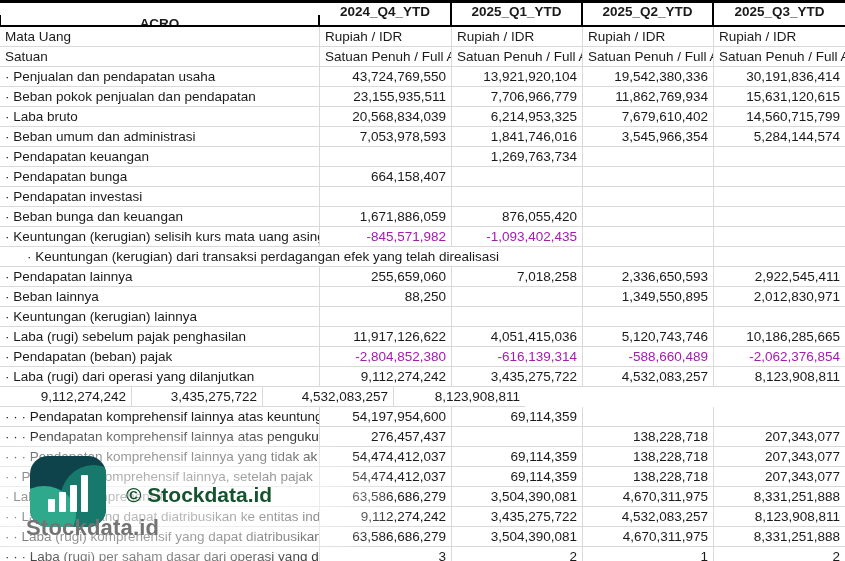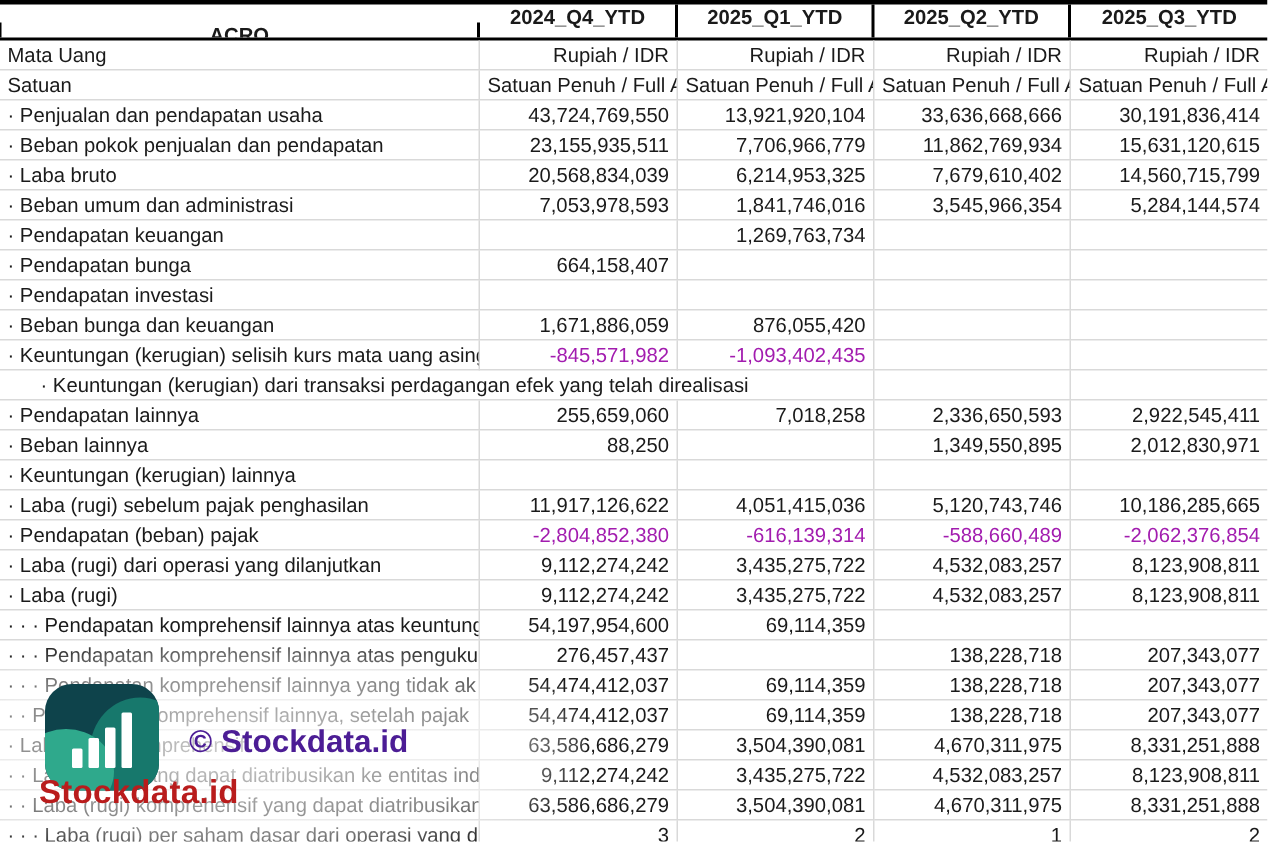--- a/index.html
+++ b/index.html
@@ -13,41 +13,41 @@
   .th:first-child{border-left:1px solid #000;margin-top:12px;}
   .td{box-sizing:border-box;font-size:13.5px;padding:0 5px;white-space:nowrap;overflow:hidden;
       border-right:1px solid #d9d9d9;border-bottom:1px solid #d9d9d9;}
   .c0{width:320px;}
   .c1{width:132px;}
   .c2{width:131px;}
   .c3{width:131px;}
   .c4{width:131px;border-right:none;}
   .span3{width:583px;overflow:visible;padding-left:27px;}
   .label{text-align:left;}
-  .left{text-align:right;}
+  .left{text-align:left;}
   .num{text-align:right;}
   .neg{color:#a21caf;}
   
   .wm-glow{position:absolute;left:-30px;top:425px;width:420px;height:150px;z-index:5;
            background:radial-gradient(ellipse at 45% 50%, rgba(255,255,255,.78) 0%, rgba(255,255,255,.45) 55%, rgba(255,255,255,0) 78%);
            pointer-events:none;}
   .logo{position:absolute;left:30px;top:456px;width:76px;height:71px;border-radius:18px;
         overflow:hidden;background:#0e434b;z-index:6;}
   .logo .leaf-teal{position:absolute;width:88%;height:100%;right:-28%;top:12%;
         border-radius:50%;background:#17786c;}
   .logo .leaf-light{position:absolute;width:84%;height:80%;left:-24%;bottom:-22%;
         border-radius:50%;background:#2fa98c;}
   .logo .bars{position:absolute;left:50%;bottom:15px;transform:translateX(-50%);
         display:flex;align-items:flex-end;gap:4px;}
   .logo .bars i{display:block;width:7px;background:#fff;border-radius:1px;}
   .logo .b1{height:13px;}.logo .b2{height:20px;}.logo .b3{height:27px;}.logo .b4{height:37px;}
   .brand-text{position:absolute;left:26px;top:515px;z-index:7;font-size:22px;font-weight:bold;
-        color:#b91c1c;letter-spacing:.2px;}
+        color:#737373;letter-spacing:.2px;}
   .copyright-text{position:absolute;left:126px;top:483px;z-index:6;font-size:21px;font-weight:bold;
-        color:#4c1d95;}
+        color:#14532d;}
 </style>
 </head>
 <body>
 
 <div class="table">
   <div class="tr thead">
     <div class="th c0">ACRO</div>
     <div class="th c1">2024_Q4_YTD</div>
     <div class="th c2">2025_Q1_YTD</div>
     <div class="th c3">2025_Q2_YTD</div>
@@ -65,21 +65,21 @@
         <div class="td c0 label">Satuan</div>
         <div class="td c1 left">Satuan Penuh / Full A</div>
         <div class="td c2 left">Satuan Penuh / Full A</div>
         <div class="td c3 left">Satuan Penuh / Full A</div>
         <div class="td c4 left">Satuan Penuh / Full A</div>
       </div>
       <div class="tr">
         <div class="td c0 label">· Penjualan dan pendapatan usaha</div>
         <div class="td c1 num">43,724,769,550</div>
         <div class="td c2 num">13,921,920,104</div>
-        <div class="td c3 num">33,636,668,666</div>
+        <div class="td c3 num">19,542,380,336</div>
         <div class="td c4 num">30,191,836,414</div>
       </div>
       <div class="tr">
         <div class="td c0 label">· Beban pokok penjualan dan pendapatan</div>
         <div class="td c1 num">23,155,935,511</div>
         <div class="td c2 num">7,706,966,779</div>
         <div class="td c3 num">11,862,769,934</div>
         <div class="td c4 num">15,631,120,615</div>
       </div>
       <div class="tr">
@@ -172,21 +172,20 @@
         <div class="td c4 num neg">-2,062,376,854</div>
       </div>
       <div class="tr">
         <div class="td c0 label">· Laba (rugi) dari operasi yang dilanjutkan</div>
         <div class="td c1 num">9,112,274,242</div>
         <div class="td c2 num">3,435,275,722</div>
         <div class="td c3 num">4,532,083,257</div>
         <div class="td c4 num">8,123,908,811</div>
       </div>
       <div class="tr">
-        <div class="td c0 label">· Laba (rugi)</div>
         <div class="td c1 num">9,112,274,242</div>
         <div class="td c2 num">3,435,275,722</div>
         <div class="td c3 num">4,532,083,257</div>
         <div class="td c4 num">8,123,908,811</div>
       </div>
       <div class="tr">
         <div class="td c0 label">· · · Pendapatan komprehensif lainnya atas keuntung</div>
         <div class="td c1 num">54,197,954,600</div>
         <div class="td c2 num">69,114,359</div>
         <div class="td c3 num"></div>

